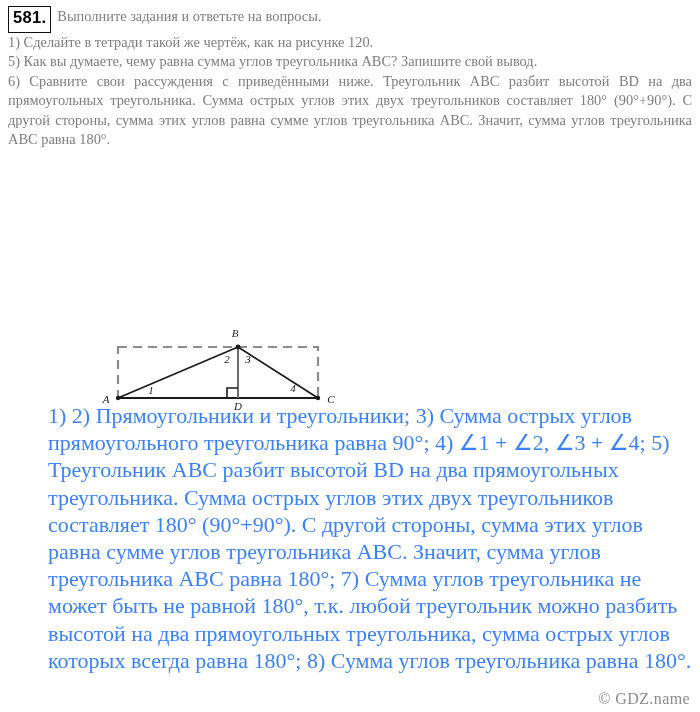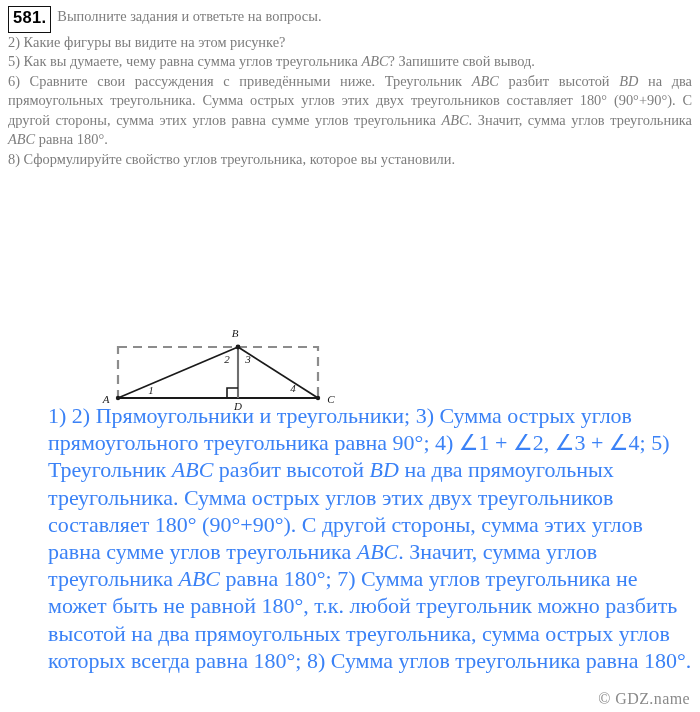--- a/index.html
+++ b/index.html
@@ -39,21 +39,21 @@
     font-family: "Liberation Sans", sans-serif;
     font-weight: bold;
     font-size: 16.5px;
     line-height: 1;
     padding: 2px 4px 6px 4px;
     margin-right: 6px;
     vertical-align: -2px;
     letter-spacing: 0.3px;
   }
   .task-intro { white-space: nowrap; font-family: Liberation Serif, serif; }
-  .it { font-style: italic; }
+  .it { }
 
   
   #figure {
     position: absolute;
     left: 88px;
     top: 324px;
     width: 260px;
     height: 88px;
   }
   #figure svg { display: block; }
@@ -80,24 +80,23 @@
     letter-spacing: 0.4px;
   }
 </style>
 </head>
 <body>
 
 <div id="task-block">
   <p>
     <span class="num-box">581.</span><span class="task-intro">Выполните задания и ответьте на вопросы.</span>
   </p>
-  <p>2) Какие фигуры вы видите на этом рисунке?</p>
+  <p>1) Сделайте в тетради такой же чертёж, как на рисунке 120.</p>
   <p>5) Как вы думаете, чему равна сумма углов треугольника <span class="it">ABC</span>? Запишите свой вывод.</p>
   <p>6) Сравните свои рассуждения с приведёнными ниже. Треугольник <span class="it">ABC</span> разбит высотой <span class="it">BD</span> на два прямоугольных треугольника. Сумма острых углов этих двух треугольников составляет 180° (90°+90°). С другой стороны, сумма этих углов равна сумме углов треугольника <span class="it">ABC</span>. Значит, сумма углов треугольника <span class="it">ABC</span> равна 180°.</p>
-  <p>8) Сформулируйте свойство углов треугольника, которое вы установили.</p>
 </div>
 
 <div id="figure">
   <svg width="260" height="88" viewBox="0 0 260 88" xmlns="http://www.w3.org/2000/svg">
 
     <rect x="30" y="23" width="200" height="51" fill="none" stroke="#8c8c8c" stroke-width="2.2" stroke-dasharray="9,6"></rect>
 
     <line x1="30" y1="74" x2="230" y2="74" stroke="#1a1a1a" stroke-width="2.1"></line>
 
     <line x1="30" y1="74" x2="150" y2="23" stroke="#1a1a1a" stroke-width="1.7"></line>

